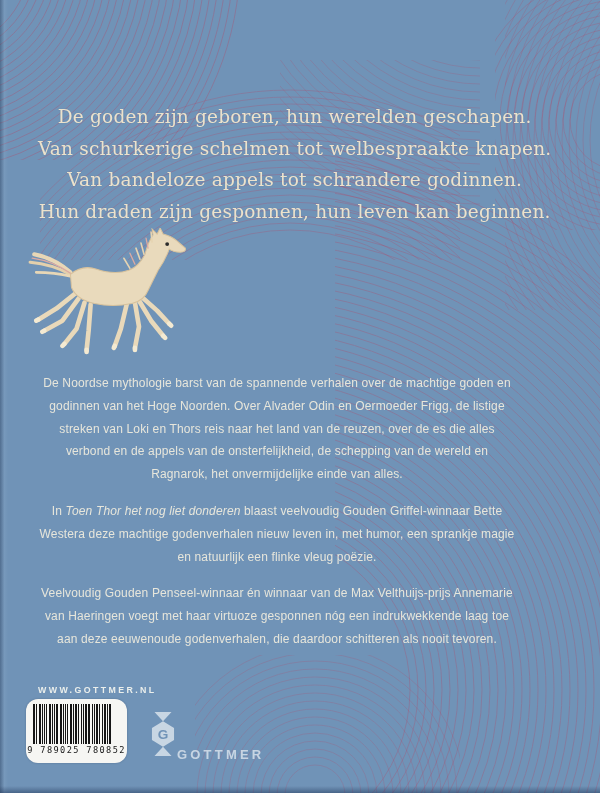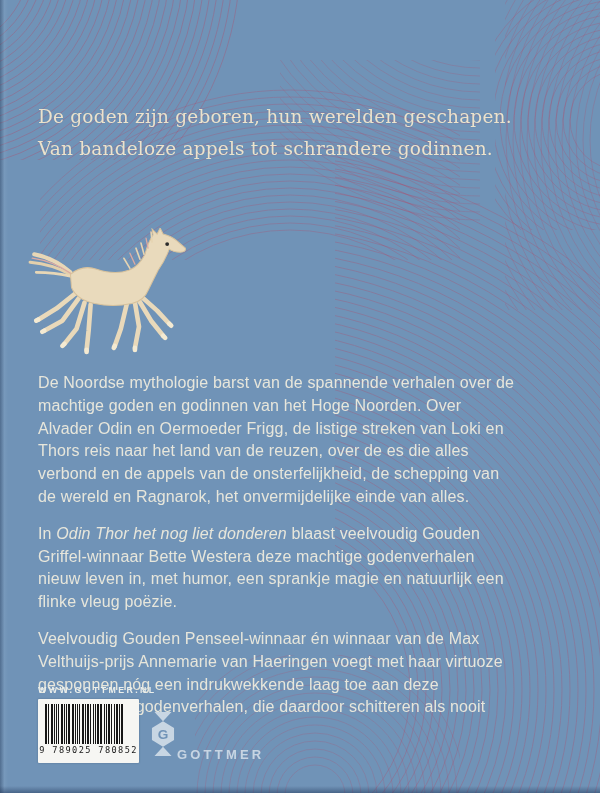--- a/index.html
+++ b/index.html
@@ -1,49 +1,50 @@
 <!DOCTYPE html>
 <html><head>
 <meta charset="utf-8">
 <style>
   html,body{margin:0;padding:0;background:#222;}
   .cover{
     position:relative; width:600px; height:793px; overflow:hidden;
     background:#7093b7;
     font-family:"Liberation Sans", sans-serif;
+    text-align:center;
   }
   .swirls{position:absolute;left:0;top:0;width:600px;height:793px;pointer-events:none;}
   .spine-edge{
     position:absolute;left:0;top:0;width:8px;height:793px;
     background:linear-gradient(90deg, rgba(30,50,80,.38), rgba(140,170,200,.25) 55%, rgba(0,0,0,0) 100%);
   }
   .bottom-shadow{
     position:absolute;left:0;bottom:0;width:600px;height:7px;
     background:linear-gradient(180deg, rgba(0,0,0,0), rgba(25,45,80,.45));
   }
   .quatrain{
     position:absolute;left:38px;top:101px;
     font-family:"DejaVu Serif", serif;
     font-size:18.5px; line-height:31.6px; color:#ece2cc;
     letter-spacing:.2px; text-shadow:0 0 1px rgba(60,80,110,.25);
   }
   .horse{position:absolute;left:26px;top:228px;width:232px;height:136px;}
   .blurb{
     position:absolute;left:38px;top:372px;width:478px;
-    font-size:16px;line-height:22.8px;color:#e7e6db;letter-spacing:.15px;
+    font-size:12px;line-height:22.8px;color:#e7e6db;letter-spacing:.15px;
   }
   .blurb p{margin:0 0 14px 0;}
   .blurb i{font-style:italic;}
   .website{
     position:absolute;left:38px;top:685px;
     font-size:8.8px;font-weight:bold;letter-spacing:2.4px;color:#ebefec;
   }
   .barcode{
-    position:absolute;left:38px;top:699px;width:101px;height:64px;
-    background:#f6f6f3;border-radius:1px;
+    position:absolute;left:26px;top:699px;width:101px;height:64px;
+    background:#f6f6f3;border-radius:12px;
     display:flex;flex-direction:column;align-items:center;
     box-shadow:0 0 2px rgba(40,60,90,.4);
   }
   .barcode svg{margin-top:5px;}
   .isbn{
     font-family:"DejaVu Sans Mono", monospace;
     font-size:8.6px;color:#161616;letter-spacing:1.4px;margin-top:1px;white-space:nowrap;
   }
   .publisher-logo{position:absolute;left:146px;top:707px;width:34px;height:54px;}
   .publisher-name{
@@ -266,21 +267,23 @@
         <circle cx="315" cy="795" r="134"></circle>
         <circle cx="315" cy="795" r="142"></circle>
         <circle cx="315" cy="795" r="150"></circle>
       </g>
     </svg>
 
   <div class="spine-edge"></div>
 
   <div class="quatrain">
     <div>De goden zijn geboren, hun werelden geschapen.</div>
+    <div>Van schurkerige schelmen tot welbespraakte knapen.</div>
     <div>Van bandeloze appels tot schrandere godinnen.</div>
+    <div>Hun draden zijn gesponnen, hun leven kan beginnen.</div>
   </div>
 
   <svg class="horse" viewBox="0 0 230 135" xmlns="http://www.w3.org/2000/svg">
 
     <g stroke-linecap="round" fill="none">
       <path d="M44,44 Q28,30 8,26" stroke="#e8d7b6" stroke-width="4"></path>
       <path d="M44,46 Q26,36 4,34" stroke="#e3d0ac" stroke-width="3.2"></path>
       <path d="M45,48 Q28,44 10,44" stroke="#e8d7b6" stroke-width="2.6"></path>
       <path d="M44,45 Q27,33 6,30" stroke="#dcaaa2" stroke-width="1.3"></path>
     </g>
@@ -320,21 +323,21 @@
       <path d="M113,31 L109,20" stroke="#e6d4b2" stroke-width="1.6"></path>
       <path d="M117,26 L114,15" stroke="#e6d4b2" stroke-width="1.6"></path>
       <path d="M121,20 L119,10" stroke="#dcaaa2" stroke-width="1.3"></path>
       <path d="M125,14 L124,4" stroke="#e6d4b2" stroke-width="1.6"></path>
     </g>
     <circle cx="140" cy="16" r="1.9" fill="#2b2b2b"></circle>
   </svg>
 
   <div class="blurb">
     <p>De Noordse mythologie barst van de spannende verhalen over de machtige goden en godinnen van het Hoge Noorden. Over Alvader Odin en Oermoeder Frigg, de listige streken van Loki en Thors reis naar het land van de reuzen, over de es die alles verbond en de appels van de onsterfelijkheid, de schepping van de wereld en Ragnarok, het onvermijdelijke einde van alles.</p>
-    <p><span>In </span><i>Odin Thor het nog liet donderen</i><span> blaast veelvoudig Gouden Griffel-winnaar Bette Westera deze machtige godenverhalen nieuw leven in, met humor, een sprankje magie en natuurlijk een flinke vleug poëzie.</span></p>
+    <p><span>In </span><i>Toen Thor het nog liet donderen</i><span> blaast veelvoudig Gouden Griffel-winnaar Bette Westera deze machtige godenverhalen nieuw leven in, met humor, een sprankje magie en natuurlijk een flinke vleug poëzie.</span></p>
     <p>Veelvoudig Gouden Penseel-winnaar én winnaar van de Max Velthuijs-prijs Annemarie van Haeringen voegt met haar virtuoze gesponnen nóg een indrukwekkende laag toe aan deze eeuwenoude godenverhalen, die daardoor schitteren als nooit tevoren.</p>
   </div>
 
   <div class="website">WWW.GOTTMER.NL</div>
 
   <div class="barcode">
     <svg id="barcode-bars" viewBox="0 0 89 40" width="89" height="40" xmlns="http://www.w3.org/2000/svg">
         <rect x="1" y="0" width="2" height="40" fill="#151515"></rect>
         <rect x="4" y="0" width="1" height="40" fill="#151515"></rect>
         <rect x="7" y="0" width="2" height="40" fill="#151515"></rect>

